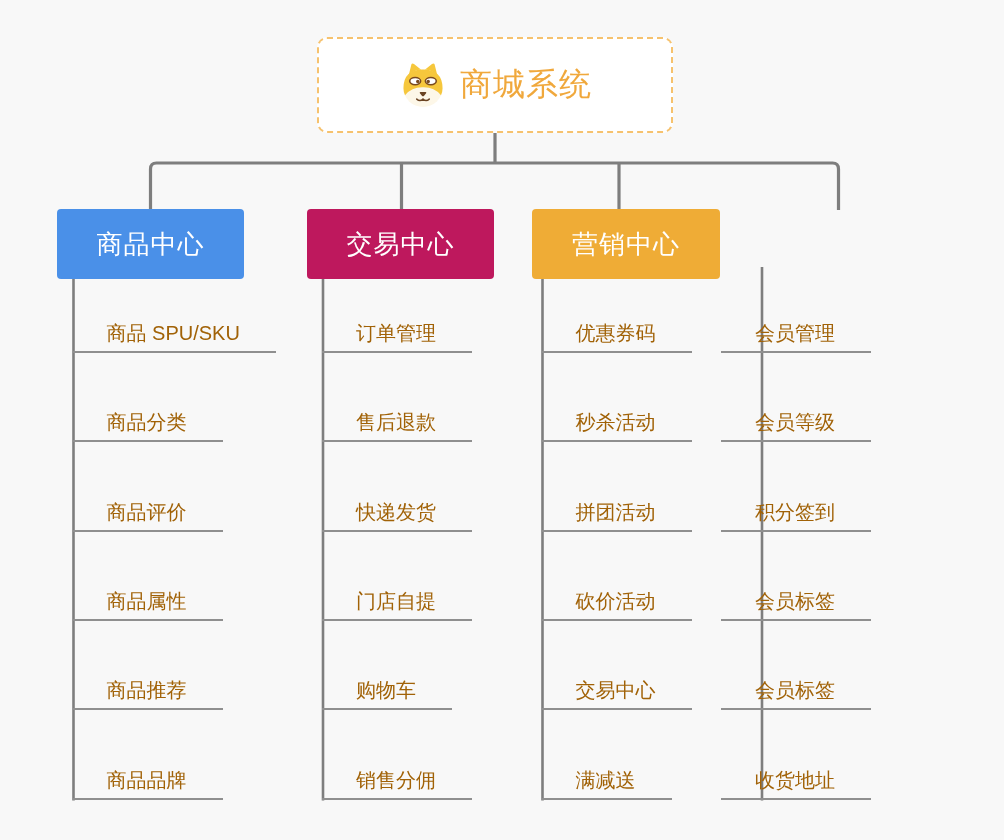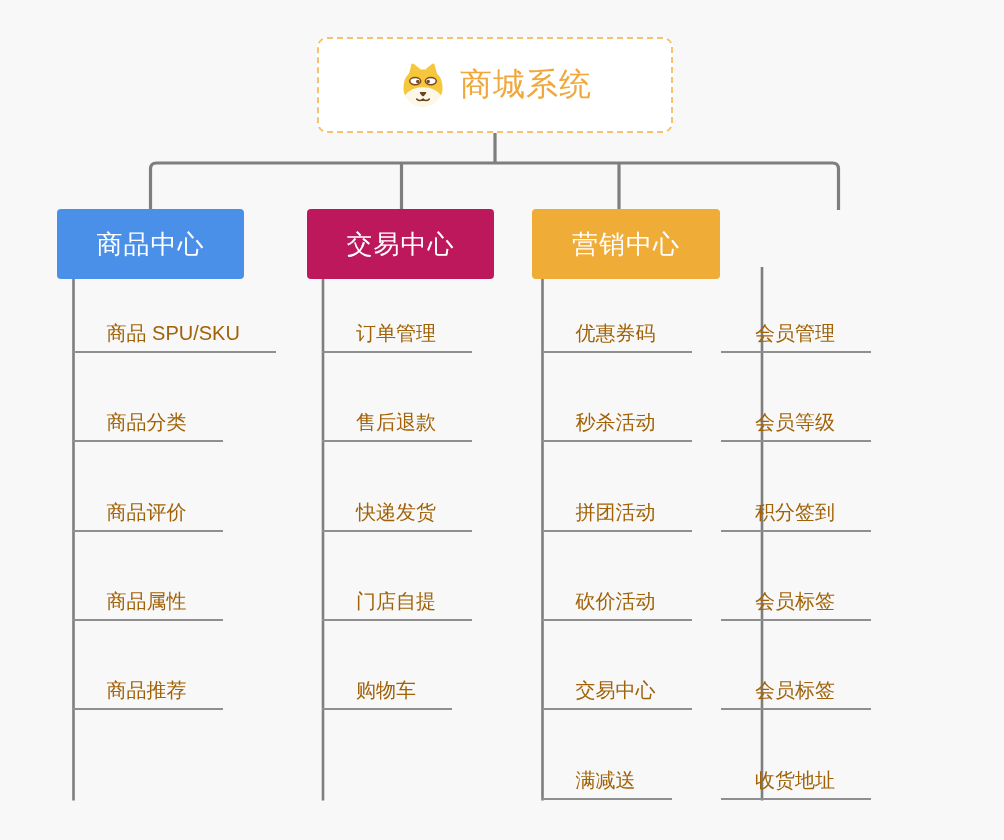--- a/index.html
+++ b/index.html
@@ -111,26 +111,28 @@
 
   <div class="branch b0" style="background: rgb(74, 144, 232);">商品中心</div>
   <div class="branch b1" style="background: #be185d;">交易中心</div>
   <div class="branch b2" style="background: rgb(239, 172, 54);">营销中心</div>
 
   <div class="leaf c0 r0">商品 SPU/SKU</div>
   <div class="leaf c0 r1">商品分类</div>
   <div class="leaf c0 r2">商品评价</div>
   <div class="leaf c0 r3">商品属性</div>
   <div class="leaf c0 r4">商品推荐</div>
+  <div class="leaf c0 r5">商品品牌</div>
 
   <div class="leaf c1 r0">订单管理</div>
   <div class="leaf c1 r1">售后退款</div>
   <div class="leaf c1 r2">快递发货</div>
   <div class="leaf c1 r4">购物车</div>
   <div class="leaf c1 r3">门店自提</div>
+  <div class="leaf c1 r5">销售分佣</div>
 
   <div class="leaf c2 r0">优惠券码</div>
   <div class="leaf c2 r1">秒杀活动</div>
   <div class="leaf c2 r2">拼团活动</div>
   <div class="leaf c2 r3">砍价活动</div>
   <div class="leaf c2 r4">交易中心</div>
   <div class="leaf c2 r5">满减送</div>
 
   <div class="leaf c3 r0">会员管理</div>
   <div class="leaf c3 r1">会员等级</div>

